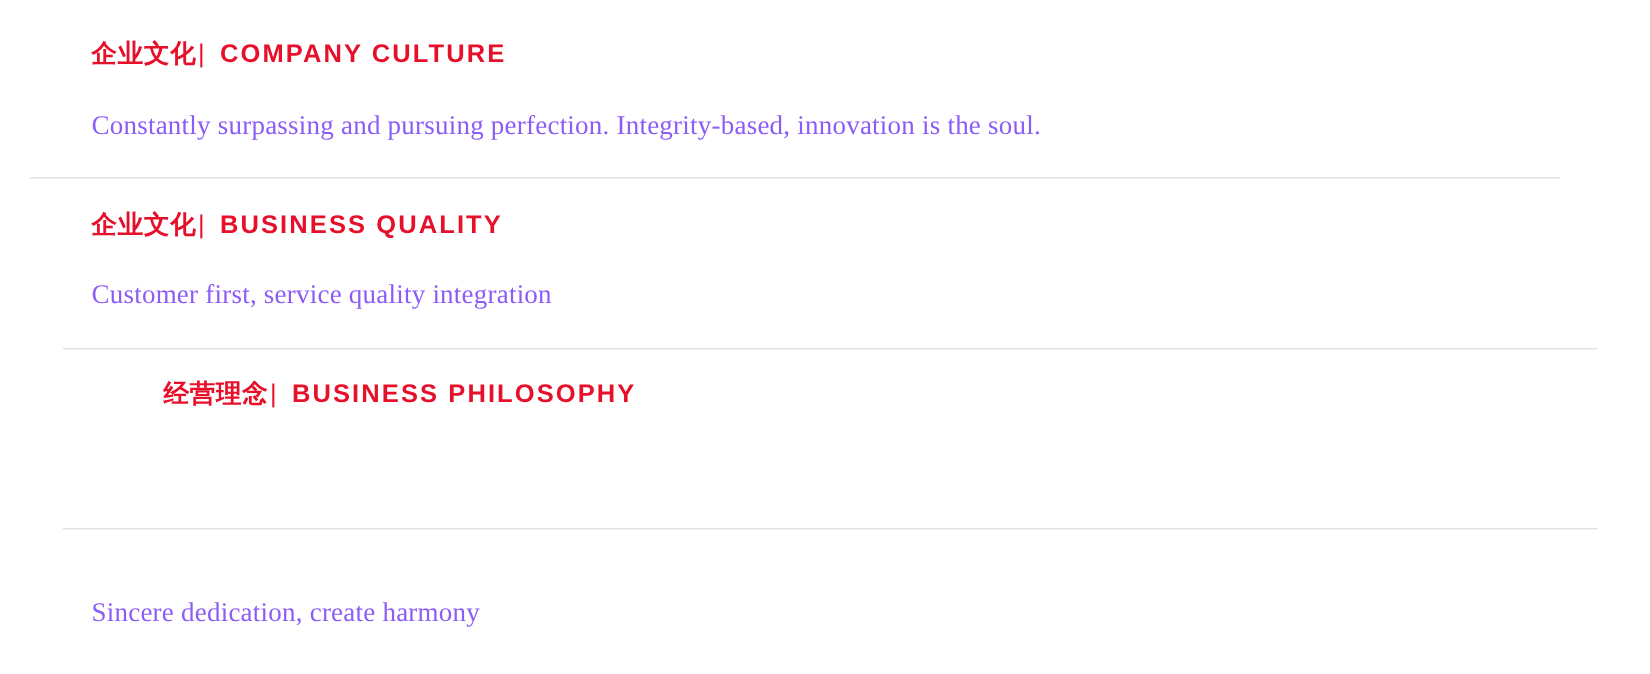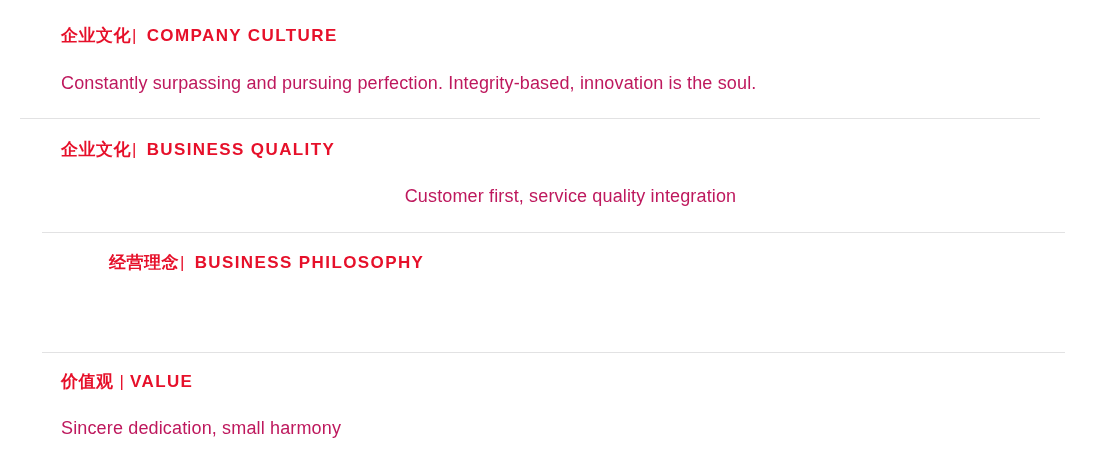--- a/index.html
+++ b/index.html
@@ -55,41 +55,42 @@
   }
   
   .heading.gap .sep {
     margin-right: 9px;
   }
 
   .desc {
     margin: 0;
     font-size: 18px;
     font-weight: 400;
-    color: #be185d;
+    color: #8b5cf6;
     letter-spacing: 0.15px;
     line-height: 1.35;
     white-space: nowrap;
+    font-family: Liberation Serif, serif;
   }
 
   
   .divider {
     position: absolute;
     height: 1px;
     background: #e2e2e3;
     border: 0;
     margin: 0;
   }
 
   
   #sec-0        { top: 26px; }
   #sec-0 .desc  { margin-top: 25px; }
 
   #sec-1        { top: 140px; }
-  #sec-1 .desc  { margin-top: 24px; text-align: center; }
+  #sec-1 .desc  { margin-top: 24px; }
 
   #sec-2        { top: 253px; padding-left: 48px; }
   #sec-2 .desc  { margin-top: 24px; }
 
   #sec-3        { top: 372px; }
   #sec-3 .desc  { margin-top: 24px; }
 
   #div-0 { top: 118px; left: 20px;  width: 1020px; }
   #div-1 { top: 232px; left: 42px;  width: 1023px; }
   #div-2 { top: 352px; left: 42px;  width: 1023px; }
@@ -126,20 +127,17 @@
       <div class="heading gap">
         <span class="cn">经营理念</span><span class="sep">|</span><span class="en">BUSINESS PHILOSOPHY</span>
       </div>
     </div>
   </div>
 
   <hr class="divider" id="div-2">
 
   <div class="section" id="sec-3">
     <div class="section-inner">
-      <div class="heading">
-        <span class="cn">价值观</span>&nbsp;<span class="sep">|</span>&nbsp;<span class="en">VALUE</span>
-      </div>
-      <p class="desc">Sincere dedication, small harmony</p>
+      <p class="desc">Sincere dedication, create harmony</p>
     </div>
   </div>
 
 </div>
 
 </body></html>

